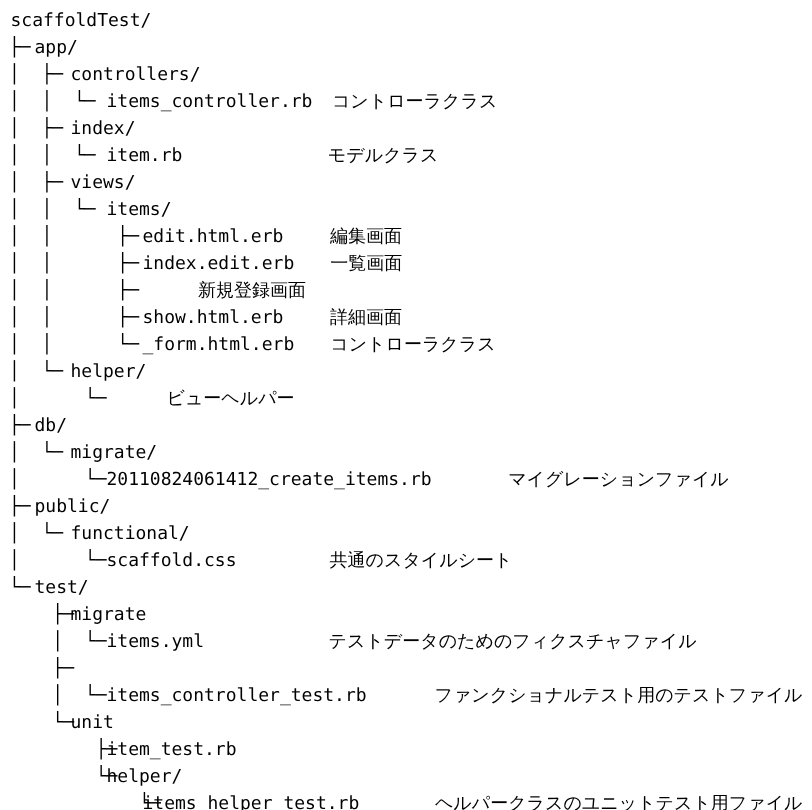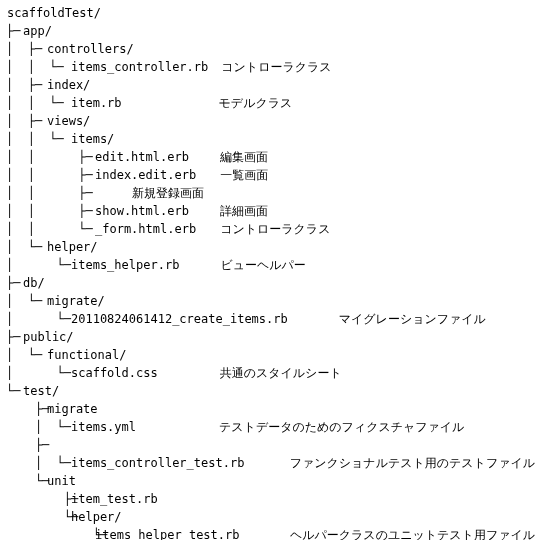--- a/index.html
+++ b/index.html
@@ -91,21 +91,20 @@
       <span class="name">_form.html.erb</span>
       <span class="pad" style="width: 24px;"></span>
       <span class="desc">コントローラクラス</span>
     </div>
     <div class="row">
       <span class="guides" style="display: inline-block; width: 40px;">│  └─</span>
       <span class="name">helper/</span>
     </div>
     <div class="row">
       <span class="guides" style="display: inline-block; width: 64px;">│      └─</span>
-      <span class="name">items_helper.rb</span>
       <span class="pad" style="width: 41px;"></span>
       <span class="desc">ビューヘルパー</span>
     </div>
     <div class="row">
       <span class="guides" style="display: inline-block; width: 16px;">├─</span>
       <span class="name">db/</span>
     </div>
     <div class="row">
       <span class="guides" style="display: inline-block; width: 40px;">│  └─</span>
       <span class="name">migrate/</span>

